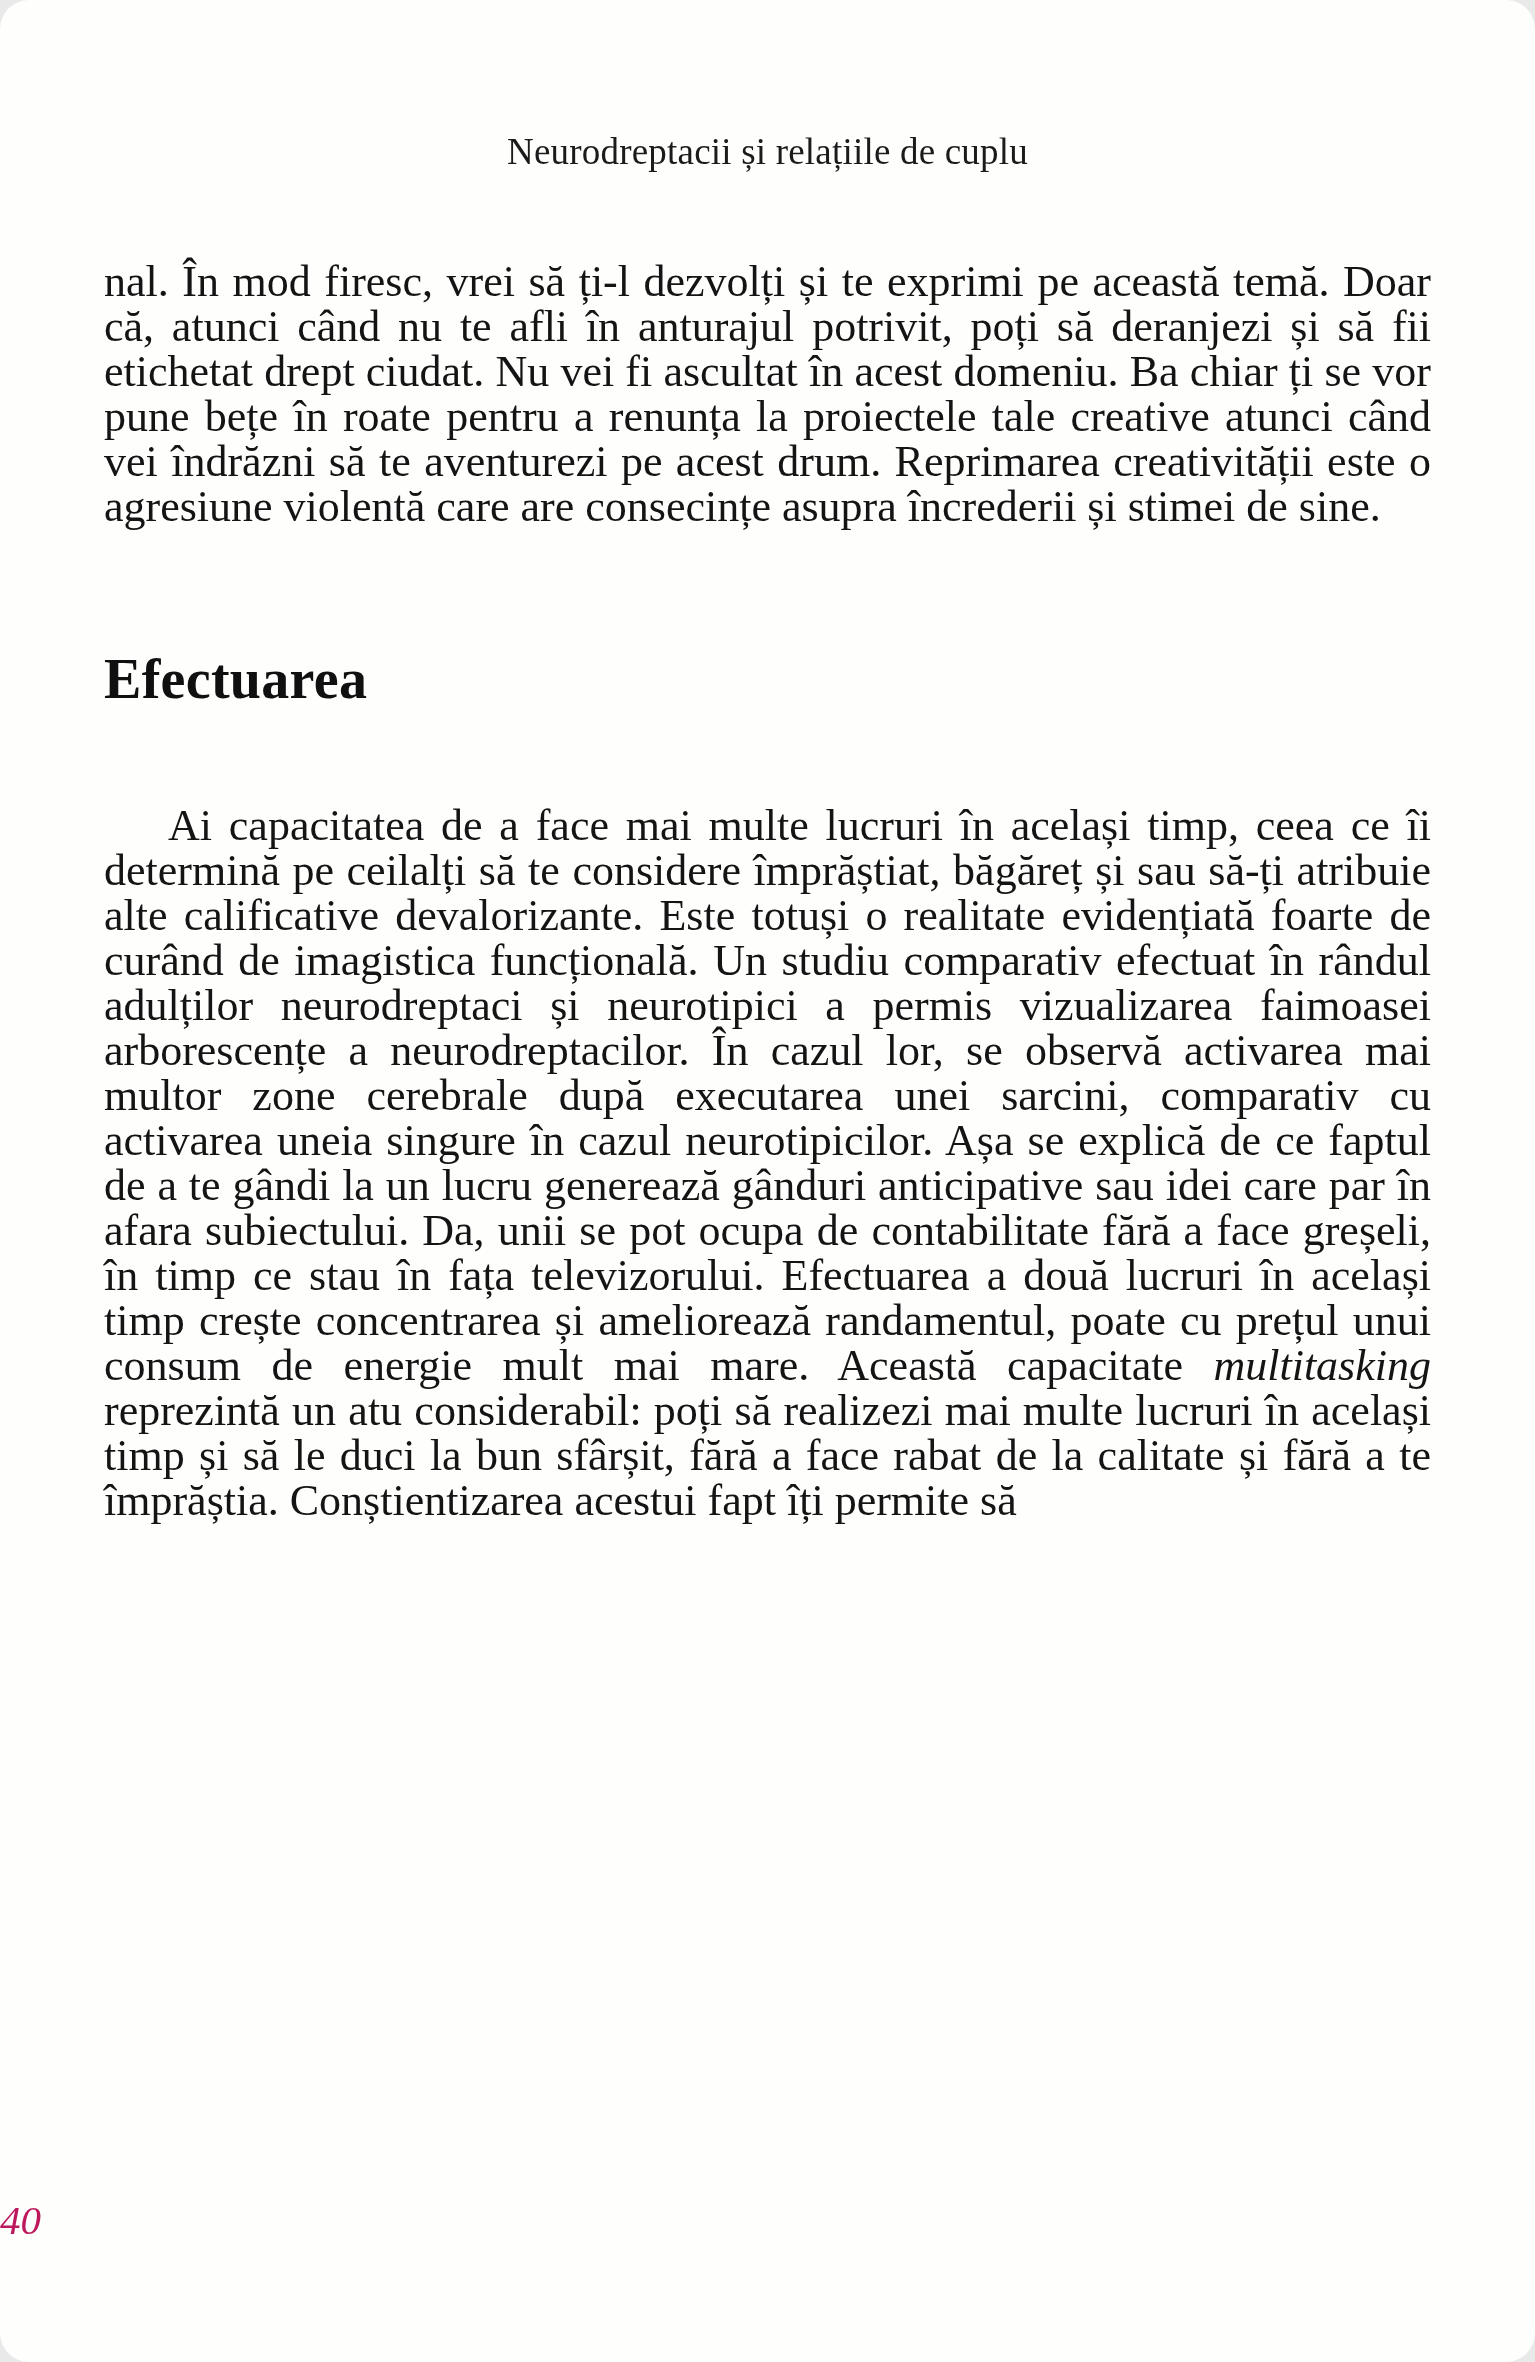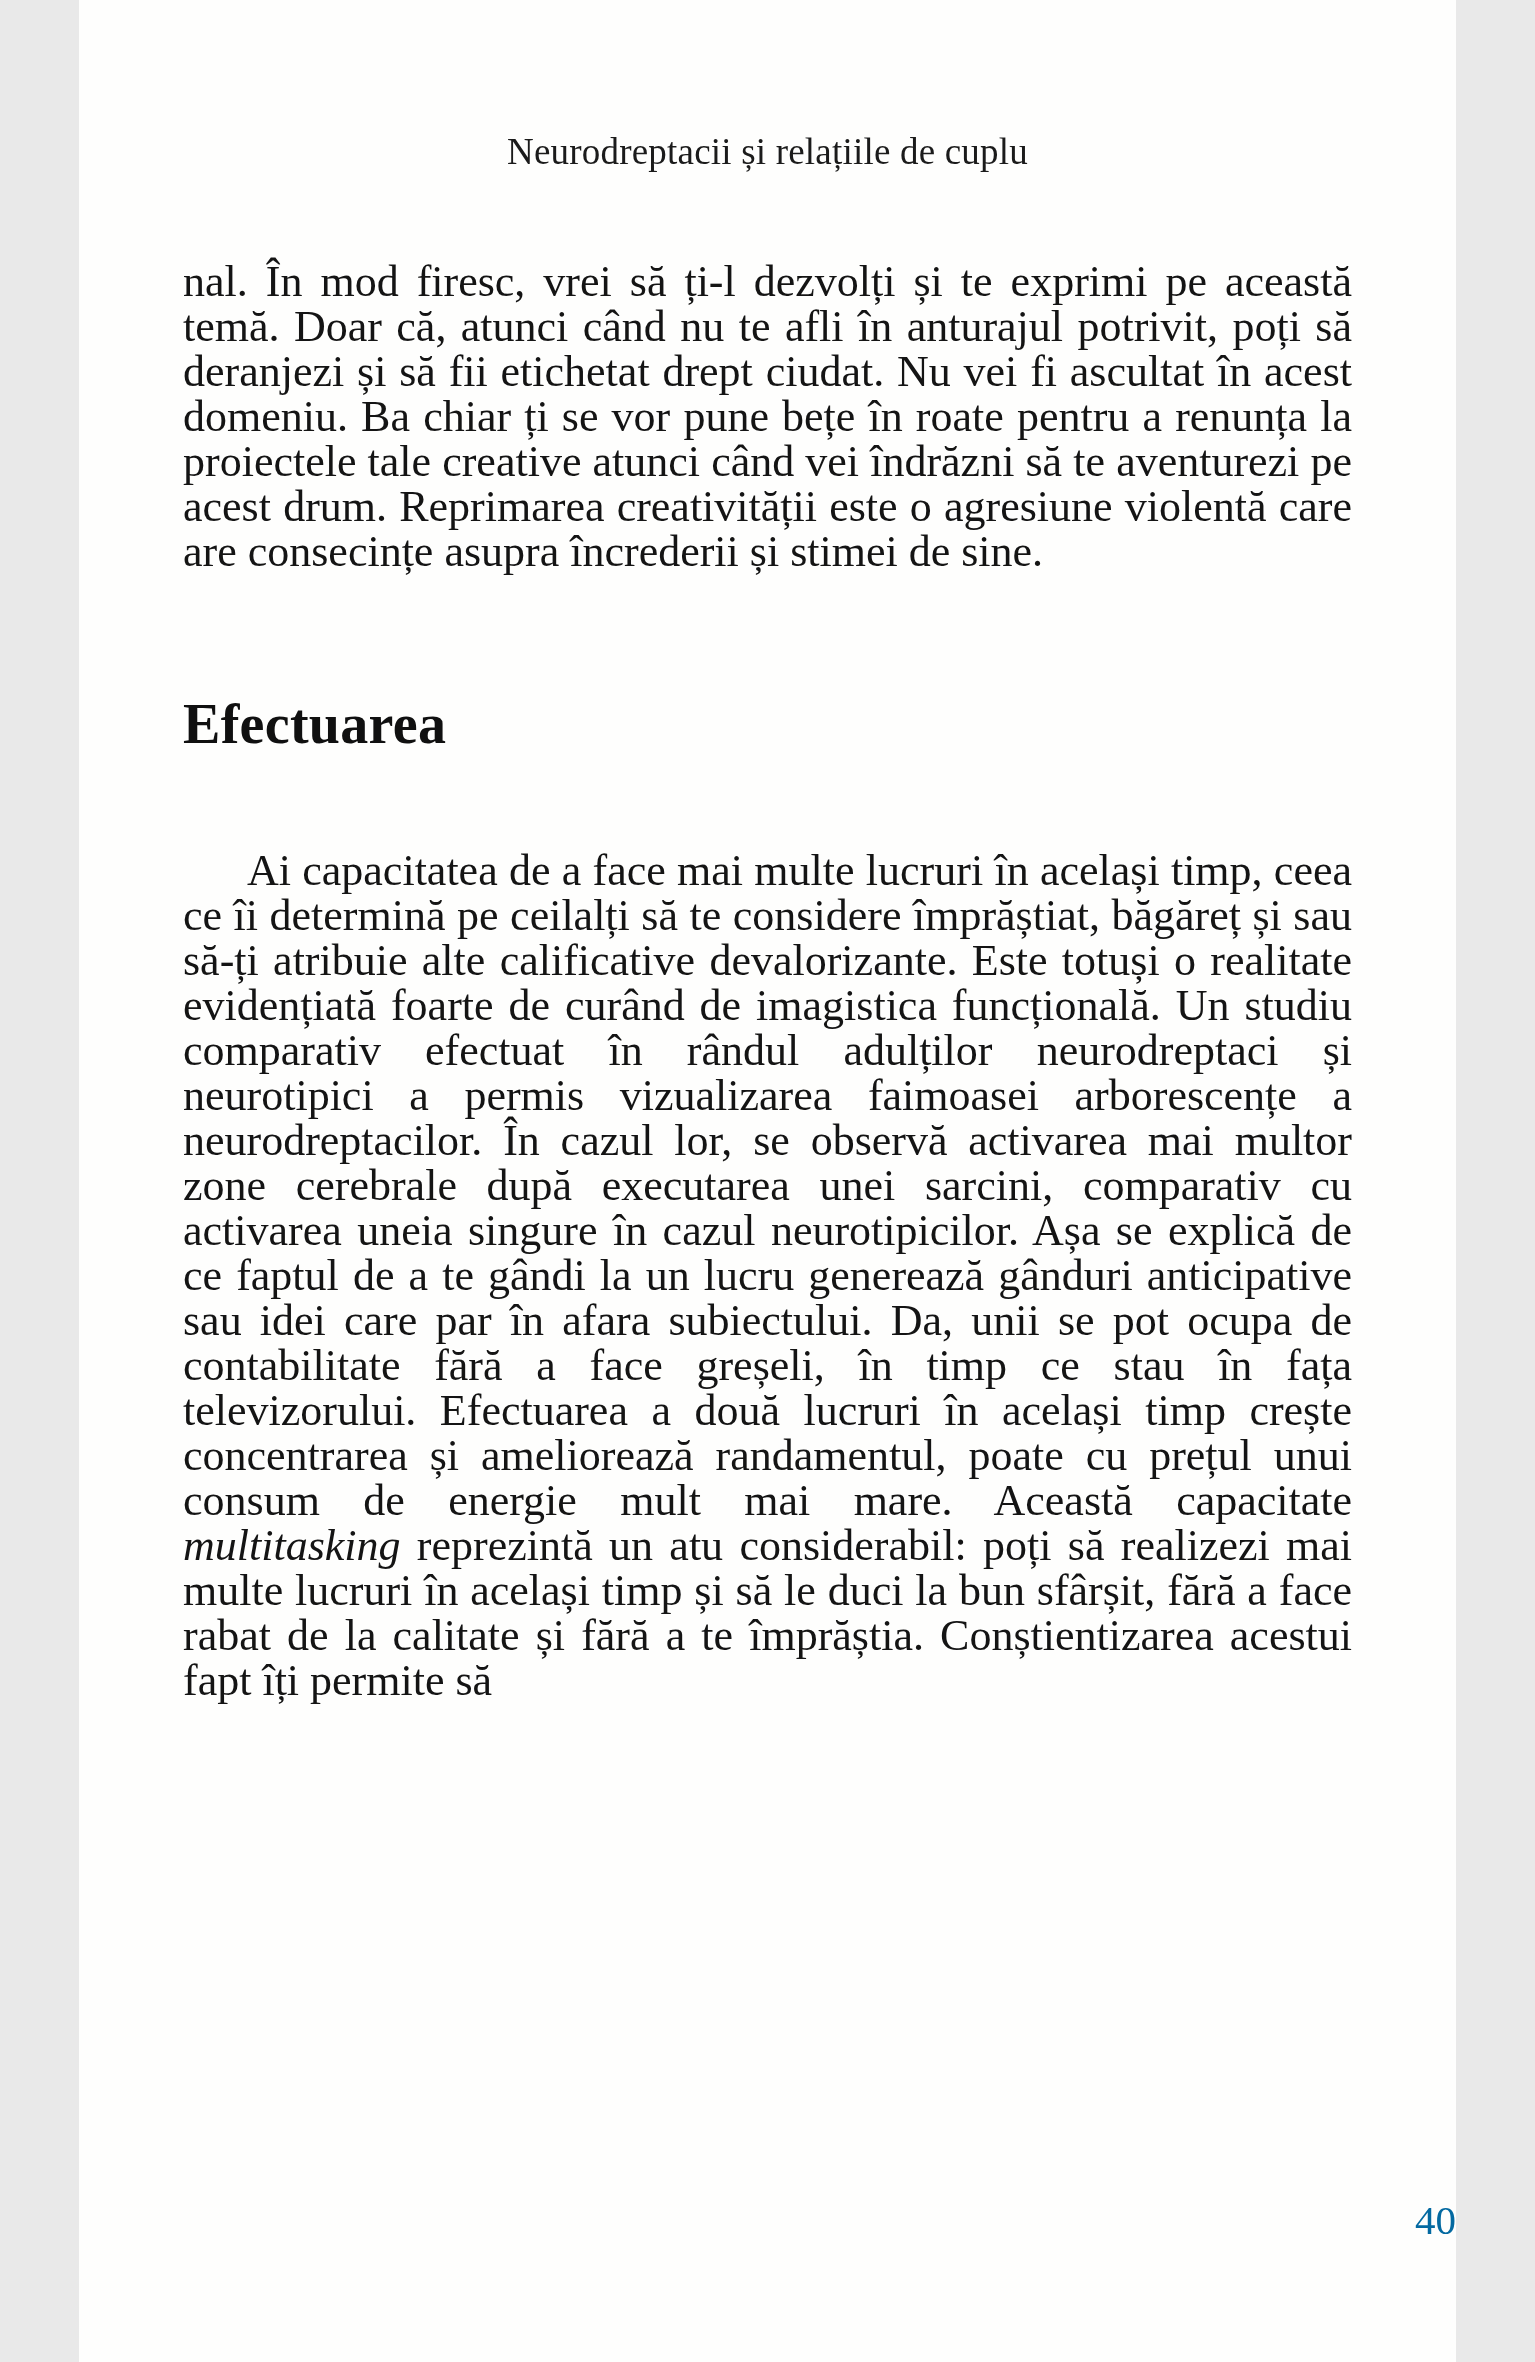--- a/index.html
+++ b/index.html
@@ -1,26 +1,27 @@
 <!DOCTYPE html>
 <html lang="ro"><head>
 <meta charset="utf-8">
 <style>
   * { margin: 0; padding: 0; box-sizing: border-box; }
   html, body { background: #e9e9e9; }
   .page {
     position: relative;
-    width: 1377px;
+    width: 1535px;
     height: 2362px;
     margin: 0 auto;
     background: #fefefd;
     color: #151515;
     font-family: "Liberation Serif", "DejaVu Serif", serif;
     padding: 130px 104px 0 104px;
     overflow: hidden;
+    border-radius: 29px;
   }
   .running-head {
     text-align: center;
     font-size: 37px;
     letter-spacing: 0.2px;
     color: #1b1b1b;
     margin-bottom: 86px;
   }
   .para {
     font-size: 44px;
@@ -37,23 +38,24 @@
     margin-top: 118px;
     margin-bottom: 92px;
     letter-spacing: 0.3px;
   }
   .italic-term { font-style: italic; }
   .page-number {
     position: absolute;
     left: 0;
     right: 0;
     bottom: 118px;
-    text-align: right;
+    text-align: left;
     font-size: 41px;
-    color: #0369a1;
+    color: #be185d;
+    font-style: italic;
   }
 </style>
 </head>
 <body>
 
 <div class="page">
 
   <div class="running-head">Neurodreptacii și relațiile de cuplu</div>
 
   <p class="para">nal. În mod firesc, vrei să ți-l dezvolți și te exprimi pe această temă. Doar că, atunci când nu te afli în anturajul potrivit, poți să deranjezi și să fii etichetat drept ciudat. Nu vei fi ascultat în acest domeniu. Ba chiar ți se vor pune bețe în roate pentru a renunța la proiectele tale creative atunci când vei îndrăzni să te aventurezi pe acest drum. Reprimarea creativității este o agresiune violentă care are consecințe asupra încrederii și stimei de sine.</p>

